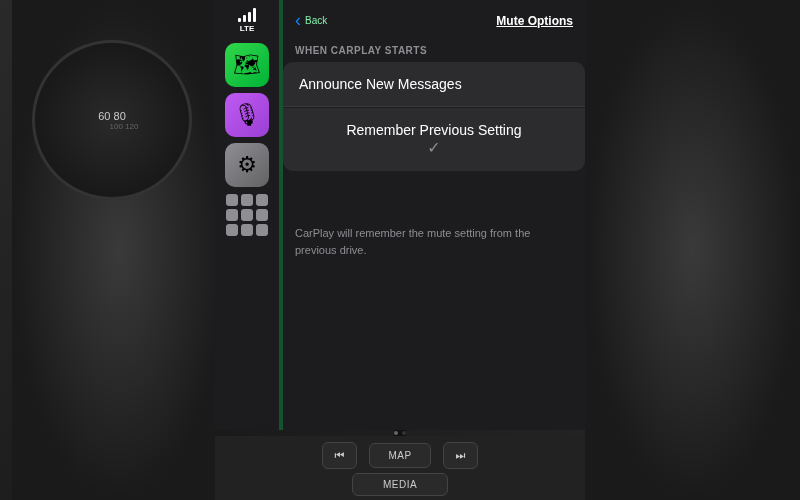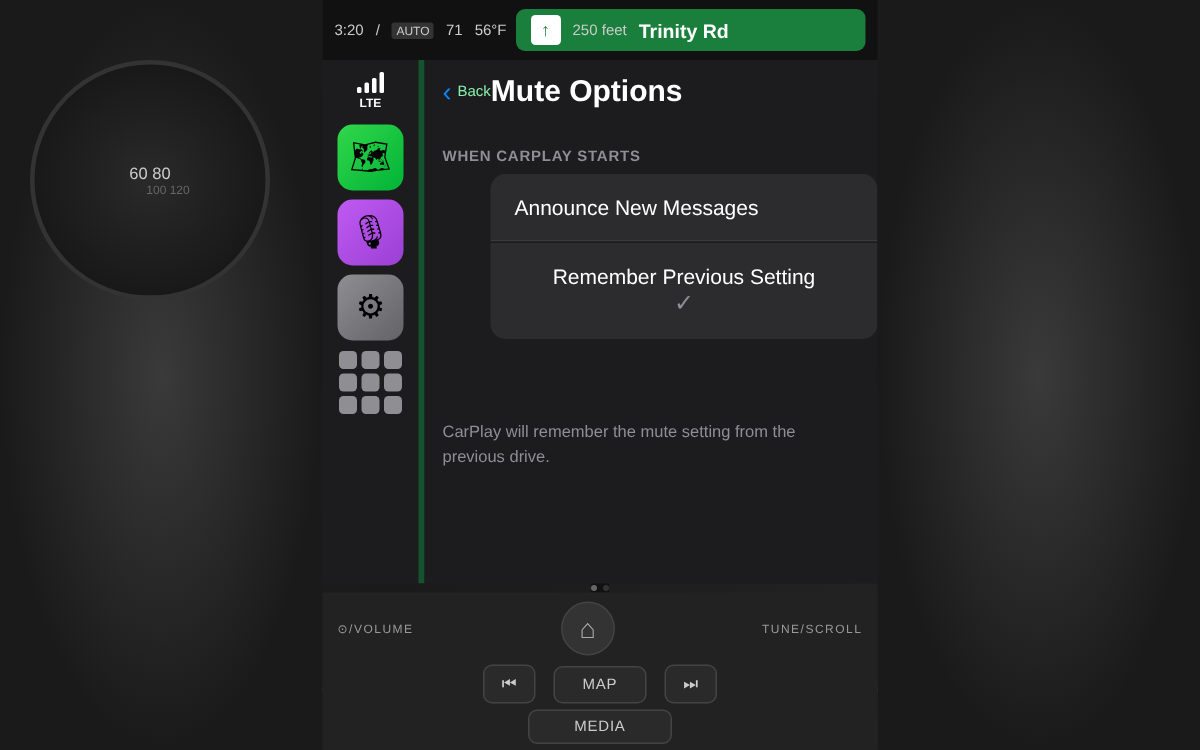--- a/index.html
+++ b/index.html
@@ -15,21 +15,21 @@
     
     .dashboard-bg {
       position: absolute;
       inset: 0;
       background: linear-gradient(135deg, #2a2a2a 0%, #1a1a1a 50%, #2a2a2a 100%);
     }
 
     
     .dash-left {
       position: absolute;
-      left: 0;
+      left: 12px;
       top: 0;
       width: 215px;
       height: 500px;
       background: radial-gradient(ellipse at center, #3a3a3a 0%, #1a1a1a 70%);
       overflow: hidden;
     }
 
     
     .speedometer {
       position: absolute;
@@ -230,42 +230,41 @@
       cursor: pointer;
     }
 
     .back-chevron {
       font-size: 18px;
       font-weight: 300;
     }
 
     .page-title {
       flex: 1;
-      text-align: left;
+      text-align: right;
       color: white;
-      font-size: 20px;
+      font-size: 12px;
       font-weight: 600;
+      text-decoration: underline;
     }
 
     
     .section-header {
       padding: 4px 12px 6px;
       color: #8e8e93;
       font-size: 10px;
       font-weight: 600;
       letter-spacing: 0.5px;
       text-transform: uppercase;
-      margin-top: 12px;
     }
 
     
     .menu-list {
       display: flex;
       flex-direction: column;
-      padding-left: 44px;
     }
 
     .menu-item {
       background: #2c2c2e;
       margin: 0 0 1px;
       padding: 14px 16px;
       display: flex;
       align-items: center;
       justify-content: space-between;
       cursor: pointer;
@@ -482,34 +481,20 @@
   <div class="vent-slat"></div>
     <div class="vent-slat"></div>
     <div class="vent-slat"></div>
 </div>
 
 <div class="knob-left"></div>
 <div class="knob-right"></div>
 
 <div class="center-console">
 
-  <div class="top-bezel">
-    <div class="status-bar">
-      <span>3:20</span>
-      <span>/</span>
-      <span style="font-size:8px;background:#333;padding:1px 3px;border-radius:2px;">AUTO</span>
-      <span>71</span>
-      <span>56°F</span>
-    </div>
-    <div class="nav-bar">
-      <div class="nav-arrow">↑</div>
-      <span style="font-size:10px;color:#ccc;font-weight:400;">250 feet</span>
-      <span style="font-size:13px;">Trinity Rd</span>
-    </div>
-  </div>
 
   <div class="main-screen">
 
     <div class="sidebar">
       <div class="signal-area">
         <div class="signal-bars">
           <div class="bar" style="height:4px;"></div>
           <div class="bar" style="height:7px;"></div>
           <div class="bar" style="height:10px;"></div>
           <div class="bar" style="height:14px;"></div>
@@ -572,27 +557,20 @@
 
     </div>
   </div>
 
   <div class="screen-bottom-bar">
     <div class="bottom-dot active"></div>
     <div class="bottom-dot"></div>
   </div>
 
   <div class="physical-controls">
-    <div class="controls-row1">
-      <span class="volume-label">⊙/VOLUME</span>
-      <div class="home-btn">
-        <span>⌂</span>
-      </div>
-      <span class="tune-label">TUNE/SCROLL</span>
-    </div>
     <div class="controls-row2">
       <button class="media-btn">⏮</button>
       <button class="ctrl-btn">MAP</button>
       <button class="media-btn">⏭</button>
     </div>
     <div style="display:flex;justify-content:center;margin-top:4px;align-items:center;">
       <button class="ctrl-btn" style="padding:5px 30px;">MEDIA</button>
     </div>
   </div>
 

